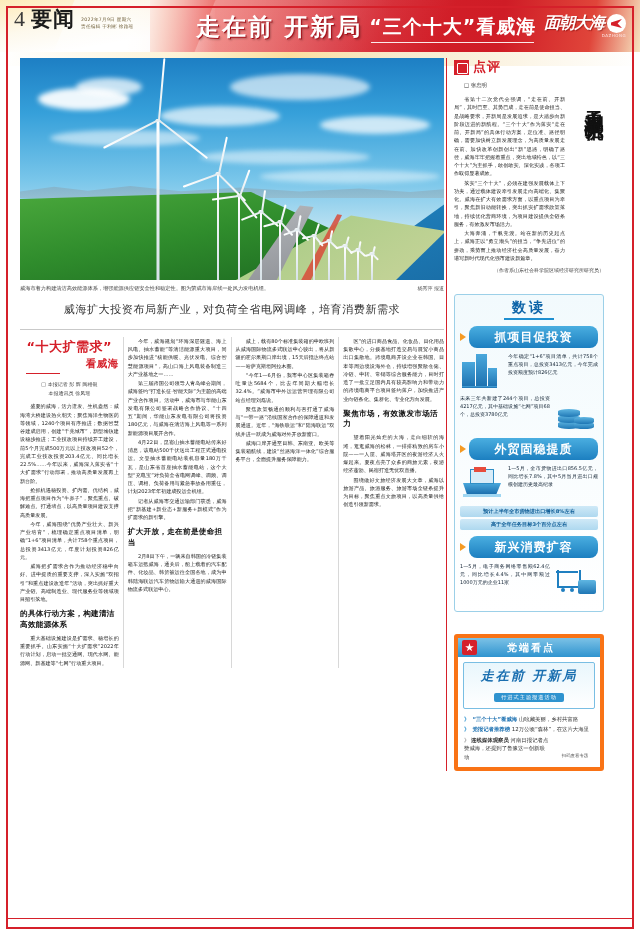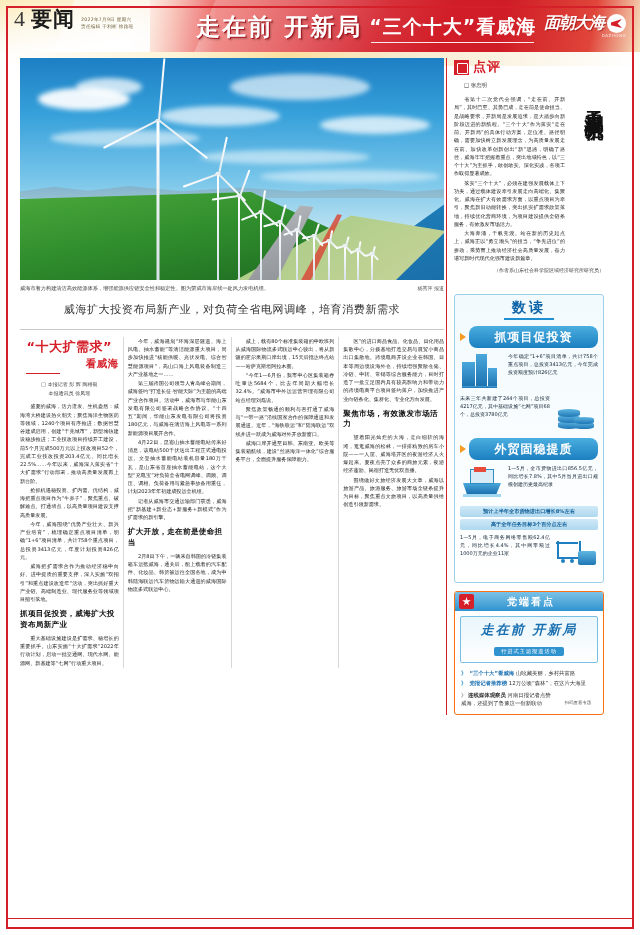--- a/index.html
+++ b/index.html
@@ -134,21 +134,21 @@
      text-align:center;border-radius:2px;padding:2px 0;margin:2px 0;font-family:"DejaVu Sans",sans-serif;}
 
   
   .ic-building{position:absolute;inset:0;}
   .ic-building i{position:absolute;background:linear-gradient(180deg,#4aa8dc,#1b6fae);display:block;}
   .ic-coins i{position:absolute;border-radius:50%/28%;background:linear-gradient(180deg,#5fb6e2,#1f77b5);display:block;}
   .ic-ship{position:absolute;inset:0;}
   .ic-cart{position:absolute;inset:0;}
 
   
-  .party-card{margin-top:8px;border:1px solid #f97316;border-radius:3px;overflow:hidden;background:#fff;}
+  .party-card{margin-top:22px;border:4px solid #f97316;border-radius:3px;overflow:hidden;background:#fff;}
   .party-head{display:flex;align-items:center;gap:4px;background:linear-gradient(180deg,#7cc2e6,#2f93cf);padding:2px 4px;}
   .party-logo{width:15px;height:15px;background:#d5202a;border-radius:2px;position:relative;flex:none;}
   .party-logo::after{content:"";position:absolute;left:3px;top:3px;width:9px;height:9px;
      background:#fff;clip-path:polygon(50% 0,61% 35%,98% 35%,68% 57%,79% 91%,50% 70%,21% 91%,32% 57%,2% 35%,39% 35%);}
   .party-title{flex:1;text-align:center;color:#fff;font-weight:bold;font-size:10px;letter-spacing:2px;
      font-family:"DejaVu Sans",sans-serif;padding-right:15px;}
   .party-banner{margin:5px 5px 4px;border:1px solid #79bee3;border-radius:2px;background:linear-gradient(180deg,#e9f6fc,#ffffff);
      text-align:center;padding:4px 0 5px;}
   .pb-main{font-size:13px;font-weight:bold;color:#1a6fb0;font-family:"DejaVu Sans",sans-serif;letter-spacing:2px;font-style:italic;}
   .pb-sub{display:inline-block;margin-top:3px;background:#2f93cf;color:#fff;font-size:5.2px;padding:1px 7px;border-radius:2px;
@@ -320,21 +320,21 @@
             <div class="kline"></div>
           </div>
           <div class="byline">
             <div>□ 本报记者  彭  辉  陶相银</div>
             <div>本报通讯员  徐凤瑶</div>
           </div>
           <p class="ptext">盛夏的威海，活力迸发、生机盎然：威海湾大桥建设热火朝天；聚焦海洋生物医药等领域，1240个项目有序推进；数据智慧谷建成启用，创建“千兆城市”，新型城镇建设稳步推进；工业技改项目持续开工建设，前5个月完成500万元以上技改项目52个，完成工业技改投资203.4亿元、同比增长22.5%……今年以来，威海深入落实省“十大扩需求”行动部署，推动高质量发展再上新台阶。</p>
           <p class="ptext">抢抓机遇稳投资、扩内需、优结构，威海把重点项目作为“牛鼻子”，聚焦重点、破解难点、打通堵点，以高质量项目建设支撑高质量发展。</p>
           <p class="ptext">今年，威海围绕“优势产业壮大、新兴产业培育”，梳理确定重点项目清单，明确“1+6”项目清单，共计758个重点项目，总投资3413亿元，年度计划投资826亿元。</p>
           <p class="ptext">威海把扩需求合作为推动经济稳中向好、进中提质的重要支撑，深入实施“双招引”和重点建设改造年”活动，突出抓好重大产业链、高端制造业、现代服务业等领域项目招引落地。</p>
-          <div class="subhead">抓项目促投资，威海扩大投资布局新产业</div>
+          <div class="subhead">的具体行动方案，构建清洁高效能源体系</div>
           <p class="ptext">重大基础设施建设是扩需求、稳增长的重要抓手。山东实施“十大扩需求”2022年行动计划，启动一批交通网、现代水网、能源网、新基建等“七网”行动重大项目。</p>
         </div>
 
         <div class="acol">
           <div class="vrule" style="left:-5px;"></div>
           <p class="ptext">今年，威海规划“环海深层隧道、海上风电、抽水蓄能”等清洁能源重大项目，同步加快推进“核能供暖、光伏发电、综合智慧能源项目”，高山口海上风电装备制造三大产业基地之一……</p>
           <p class="ptext">第三届跨国公司领导人青岛峰会期间，威海签约“打造长征·智能天际”为主题的高端产业合作项目。活动中，威海市与华能山东发电有限公司签署战略合作协议、“十四五”期间，华能山东发电有限公司将投资180亿元，与威海在清洁海上风电等一系列新能源项目展开合作。</p>
           <p class="ptext">4月22日，昆嵛山抽水蓄能电站传来好消息，该电站500千伏送出工程正式通电投运。文登抽水蓄能电站装机容量180万千瓦，是山东省首座抽水蓄能电站，这个大型“充电宝”对负荷全省电网调峰、调频、调压、调相、负荷备用与紧急事故备用重任，计划2023年年初建成投运全机组。</p>
           <p class="ptext">记者从威海市交通运输部门获悉，威海把“新基建+新业态+新服务+新模式”作为扩需求的新引擎。</p>
           <div class="subhead">扩大开放，走在前是使命担当</div>
@@ -423,20 +423,24 @@
               <span style="position:absolute;left:10px;bottom:18px;width:22px;height:13px;background:#d8ecf8;border:1px solid #2f8ec6;display:block;"></span>
               <span style="position:absolute;left:14px;bottom:30px;width:12px;height:5px;background:#e74c3c;display:block;"></span>
               <span style="position:absolute;left:3px;bottom:5px;width:38px;height:3px;background:#9fd6f2;display:block;"></span>
             </span>
           </span>
           <span class="stat-txt">1—5月，全市货物进出口856.5亿元，同比增长7.8%，其中5月当月进出口规模创建历史最高纪录</span>
         </div>
         <div class="bar-note">预计上半年全市货物进出口增长8%左右</div>
         <div class="bar-note">高于全年任务目标3个百分点左右</div>
 
+        <div class="pill">
+          <span class="pill-arrow"></span>
+          <span class="pill-body">新兴消费扩容</span>
+        </div>
         <div class="stat-row rev">
           <span class="stat-ico">
             <span class="ic-cart">
               <span style="position:absolute;left:3px;bottom:12px;width:20px;height:16px;border:2px solid #1f7fc0;border-top:none;display:block;"></span>
               <span style="position:absolute;left:2px;bottom:27px;width:22px;height:2px;background:#1f7fc0;display:block;"></span>
               <span style="position:absolute;left:7px;bottom:8px;width:4px;height:4px;border-radius:50%;background:#1f7fc0;display:block;"></span>
               <span style="position:absolute;left:16px;bottom:8px;width:4px;height:4px;border-radius:50%;background:#1f7fc0;display:block;"></span>
               <span style="position:absolute;left:24px;bottom:6px;width:18px;height:14px;background:linear-gradient(180deg,#5fb6e2,#1f77b5);border-radius:2px;display:block;"></span>
             </span>
           </span>

